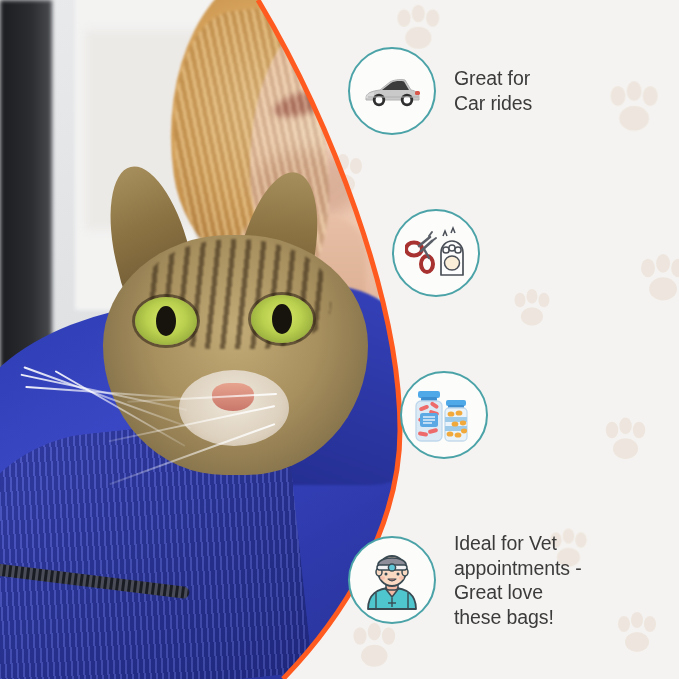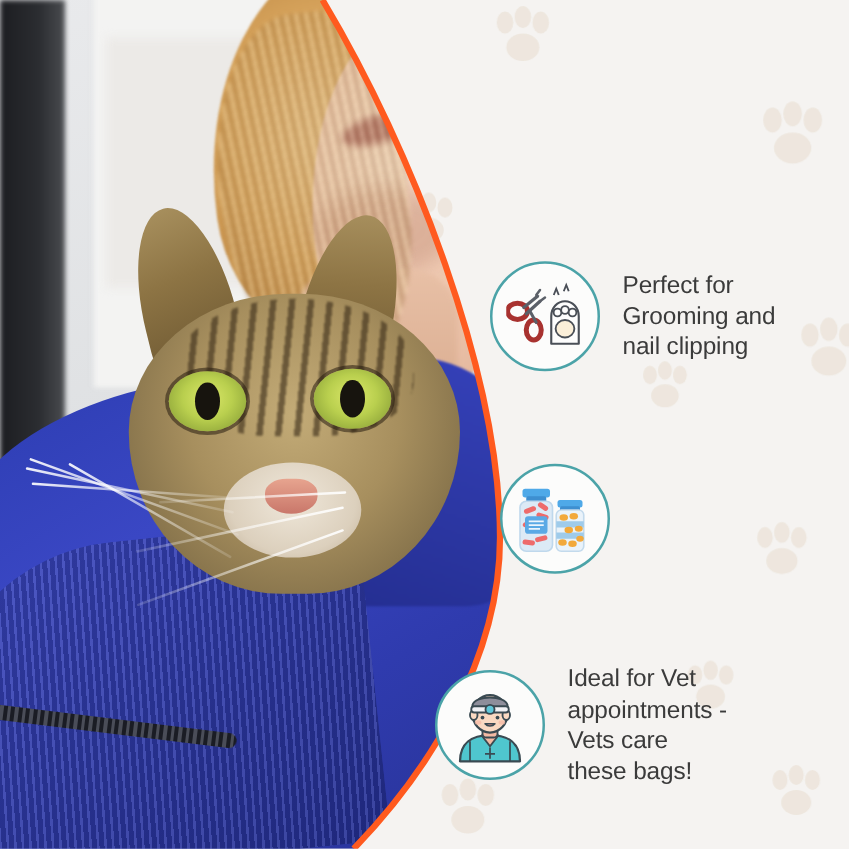--- a/index.html
+++ b/index.html
@@ -276,20 +276,37 @@
       </div>
     </div>
   </div>
 
   <svg class="curve" viewBox="0 0 679 679">
     <path d="M 258 0 C 330 120 400 300 400 430 C 400 530 340 620 283 679" fill="none" stroke="#FF5A1F" stroke-width="5"></path>
   </svg>
 
   <div class="features">
 
+    <div class="feature" id="feature-0">
+      <div class="f-icon">
+        <svg width="64" height="40" viewBox="0 0 64 40">
+          <path d="M6 27 C6 22 12 20 20 19 L30 11 C33 9 40 8 45 9 L51 19 C56 20 59 22 59 26 L59 29 L6 29 Z" fill="#C9C9C9" stroke="#B2B2B2" stroke-width="1"></path>
+          <path d="M22 19 L31 12 C34 10 40 9.5 44 10.5 L49 19 Z" fill="#3C3C3C"></path>
+          <path d="M6 27 C6 24 9 22 14 21 L14 27 Z" fill="#DADADA"></path>
+          <rect x="55" y="20" width="5" height="4" rx="1.6" fill="#D9564A"></rect>
+          <circle cx="19" cy="29" r="6.2" fill="#2F2F2F"></circle>
+          <circle cx="19" cy="29" r="3.4" fill="#FFFFFF"></circle>
+          <circle cx="47" cy="29" r="6.2" fill="#2F2F2F"></circle>
+          <circle cx="47" cy="29" r="3.4" fill="#FFFFFF"></circle>
+          <path d="M8 26 L58 26" stroke="#AFAFAF" stroke-width="1"></path>
+        </svg>
+      </div>
+      <div class="f-text">Great for
+Car rides</div>
+    </div>
 
     <div class="feature" id="feature-1">
       <div class="f-icon">
         <svg width="62" height="56" viewBox="0 0 62 56">
 
           <ellipse cx="9" cy="24" rx="8" ry="6.5" fill="none" stroke="#A8322F" stroke-width="4"></ellipse>
           <ellipse cx="22" cy="39" rx="6" ry="8" fill="none" stroke="#A8322F" stroke-width="4"></ellipse>
           <path d="M14 21 L25 12" stroke="#5B6068" stroke-width="2.6" stroke-linecap="round"></path>
           <path d="M16 26 L27 16" stroke="#5B6068" stroke-width="2.6" stroke-linecap="round"></path>
           <path d="M19 24 L24 33" stroke="#5B6068" stroke-width="2.4" stroke-linecap="round"></path>
@@ -297,23 +314,20 @@
 
           <path d="M36 50 L36 28 C36 21 41 16 47 16 C53 16 58 21 58 28 L58 50 Z" fill="#FDFDFD" stroke="#4A4F57" stroke-width="1.7" stroke-linejoin="round"></path>
           <circle cx="41" cy="25" r="3.1" fill="#FDFDFD" stroke="#4A4F57" stroke-width="1.5"></circle>
           <circle cx="47" cy="23" r="3.1" fill="#FDFDFD" stroke="#4A4F57" stroke-width="1.5"></circle>
           <circle cx="53" cy="25" r="3.1" fill="#FDFDFD" stroke="#4A4F57" stroke-width="1.5"></circle>
           <ellipse cx="47" cy="38" rx="7.5" ry="7" fill="#FBEFD9" stroke="#4A4F57" stroke-width="1.5"></ellipse>
           <path d="M38 11 L40 6 L42 11" stroke="#4A4F57" stroke-width="1.5" fill="none"></path>
           <path d="M46 8 L48 3 L50 8" stroke="#4A4F57" stroke-width="1.5" fill="none"></path>
         </svg>
       </div>
-      <div class="f-text">Perfect for
-Grooming and
-nail clipping</div>
     </div>
 
     <div class="feature" id="feature-2">
       <div class="f-icon">
         <svg width="64" height="60" viewBox="0 0 64 60">
 
           <rect x="6" y="6" width="22" height="7" rx="2.2" fill="#4FA9E8"></rect>
           <rect x="9" y="12" width="16" height="5" rx="1.4" fill="#3E8FD0"></rect>
           <rect x="4" y="16" width="26" height="40" rx="5" fill="#DCEAF6" stroke="#BFD8EC" stroke-width="1.3"></rect>
           <g fill="#EE6B6B">
@@ -371,18 +385,18 @@
 
           <circle cx="25" cy="25" r="1.5" fill="#3A4A52"></circle>
           <circle cx="37" cy="25" r="1.5" fill="#3A4A52"></circle>
           <path d="M27 30 C29 32.5 33 32.5 35 30 Z" fill="#E98A86" stroke="#3A4A52" stroke-width="1.2" stroke-linejoin="round"></path>
           <ellipse cx="21.5" cy="29" rx="2.6" ry="1.8" fill="#F6B9A6" opacity=".75"></ellipse>
           <ellipse cx="40.5" cy="29" rx="2.6" ry="1.8" fill="#F6B9A6" opacity=".75"></ellipse>
         </svg>
       </div>
       <div class="f-text">Ideal for Vet
 appointments -
-Vets care
+Great love
 these bags!</div>
     </div>
 
   </div>
 </div>
 
 </body></html>

